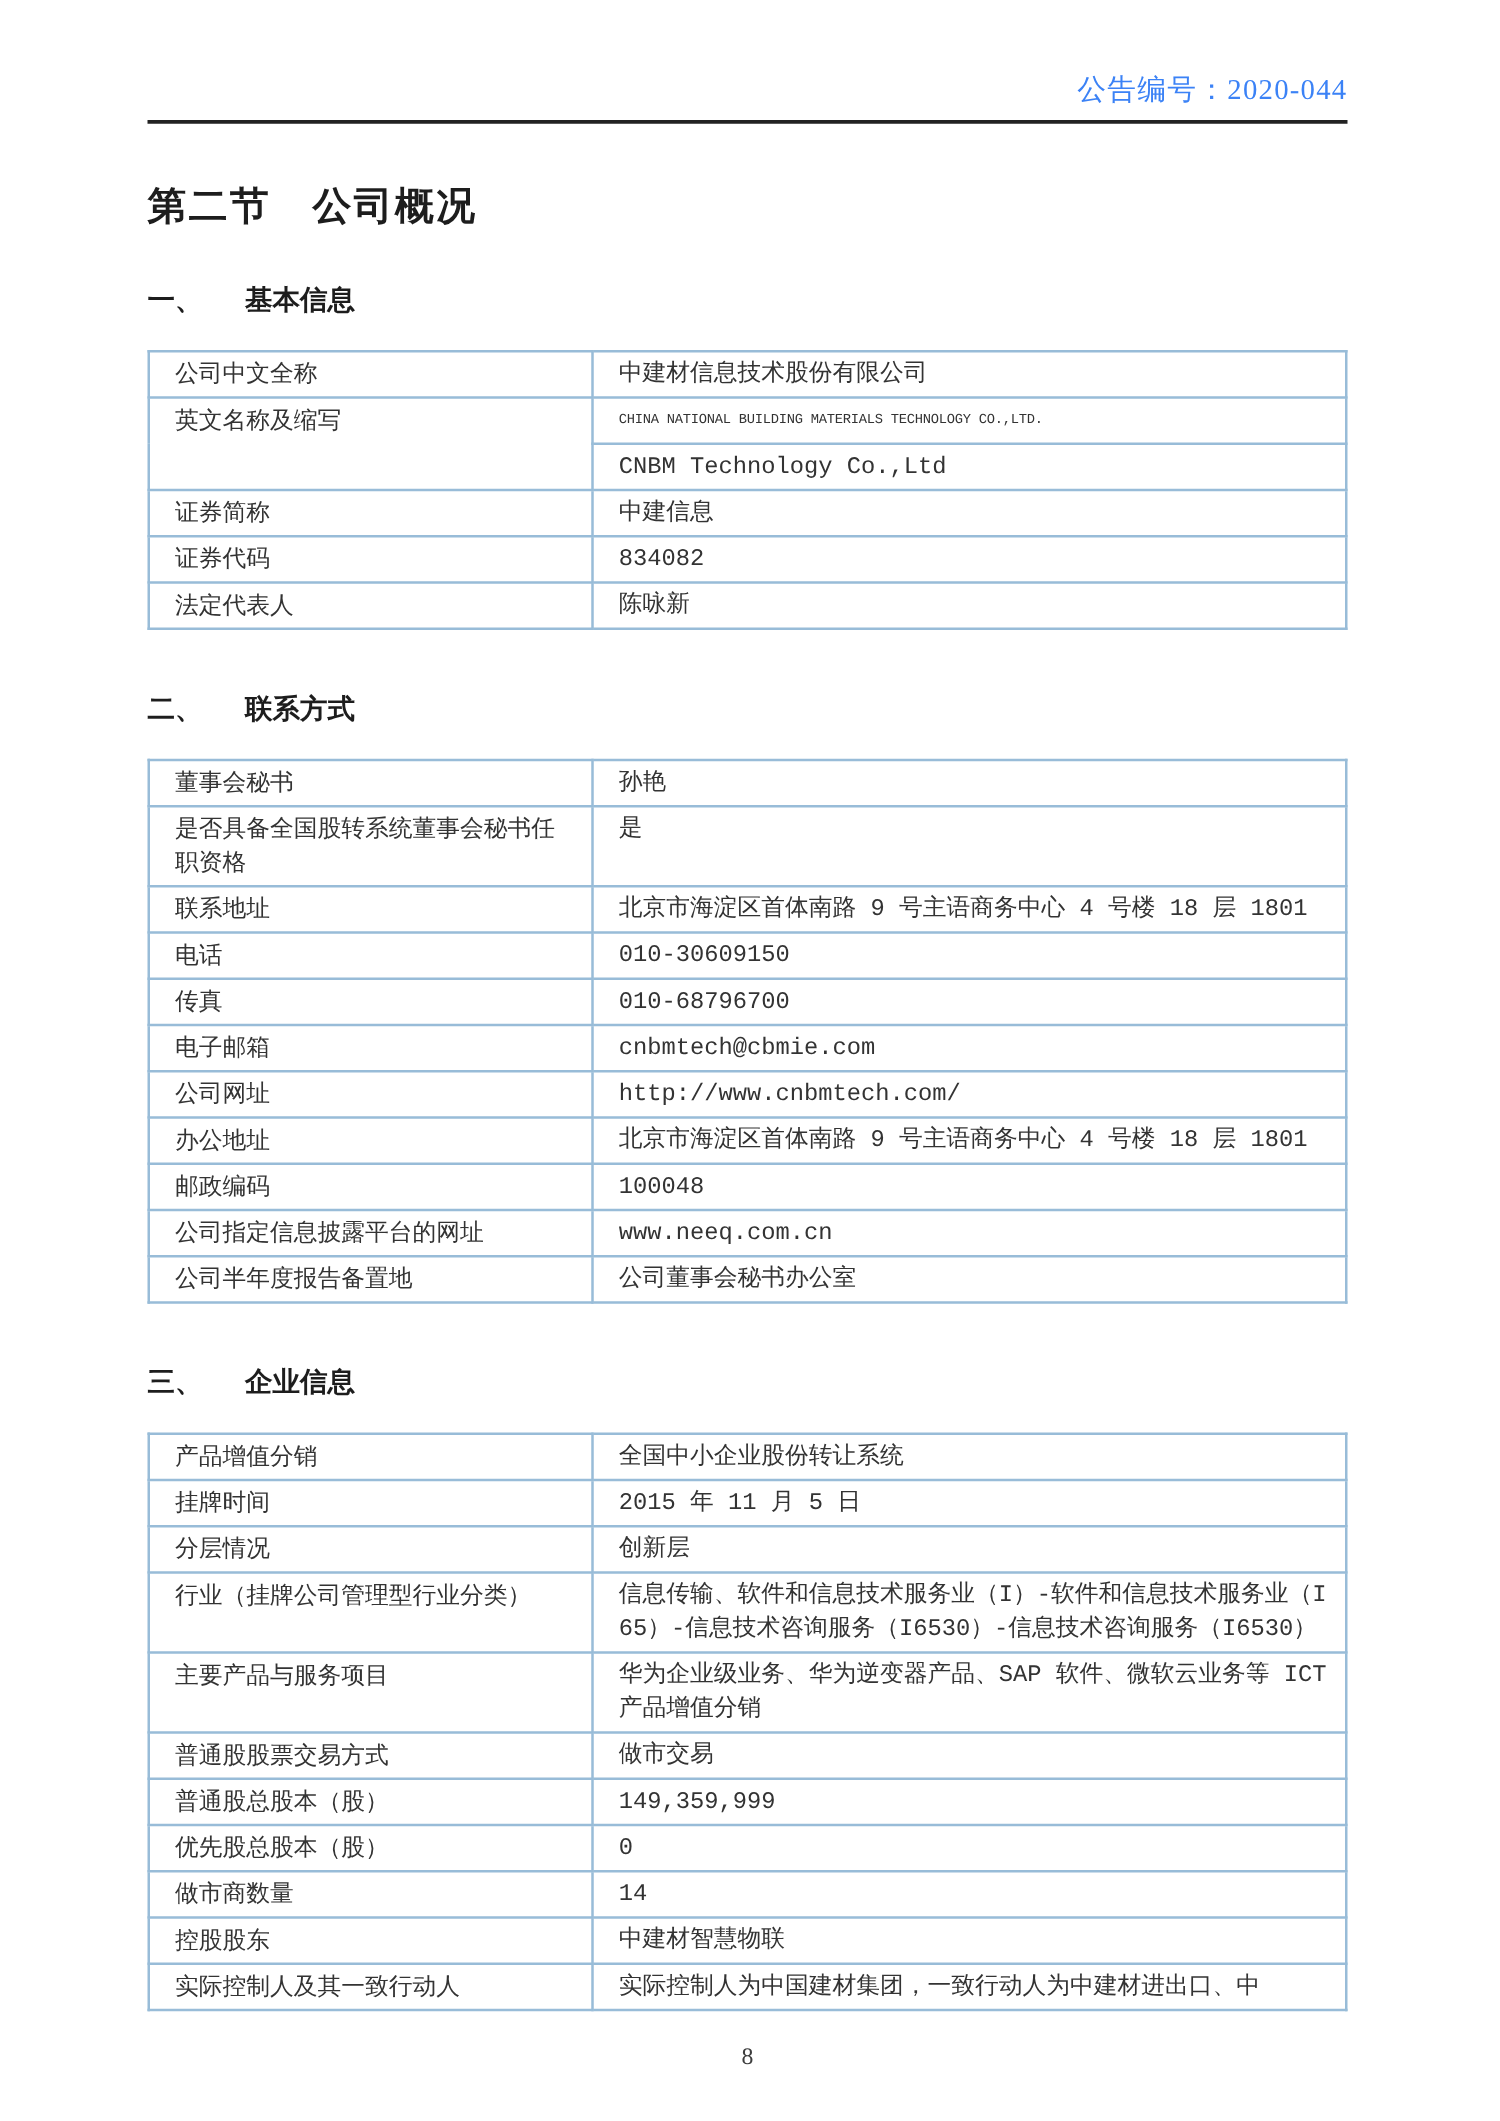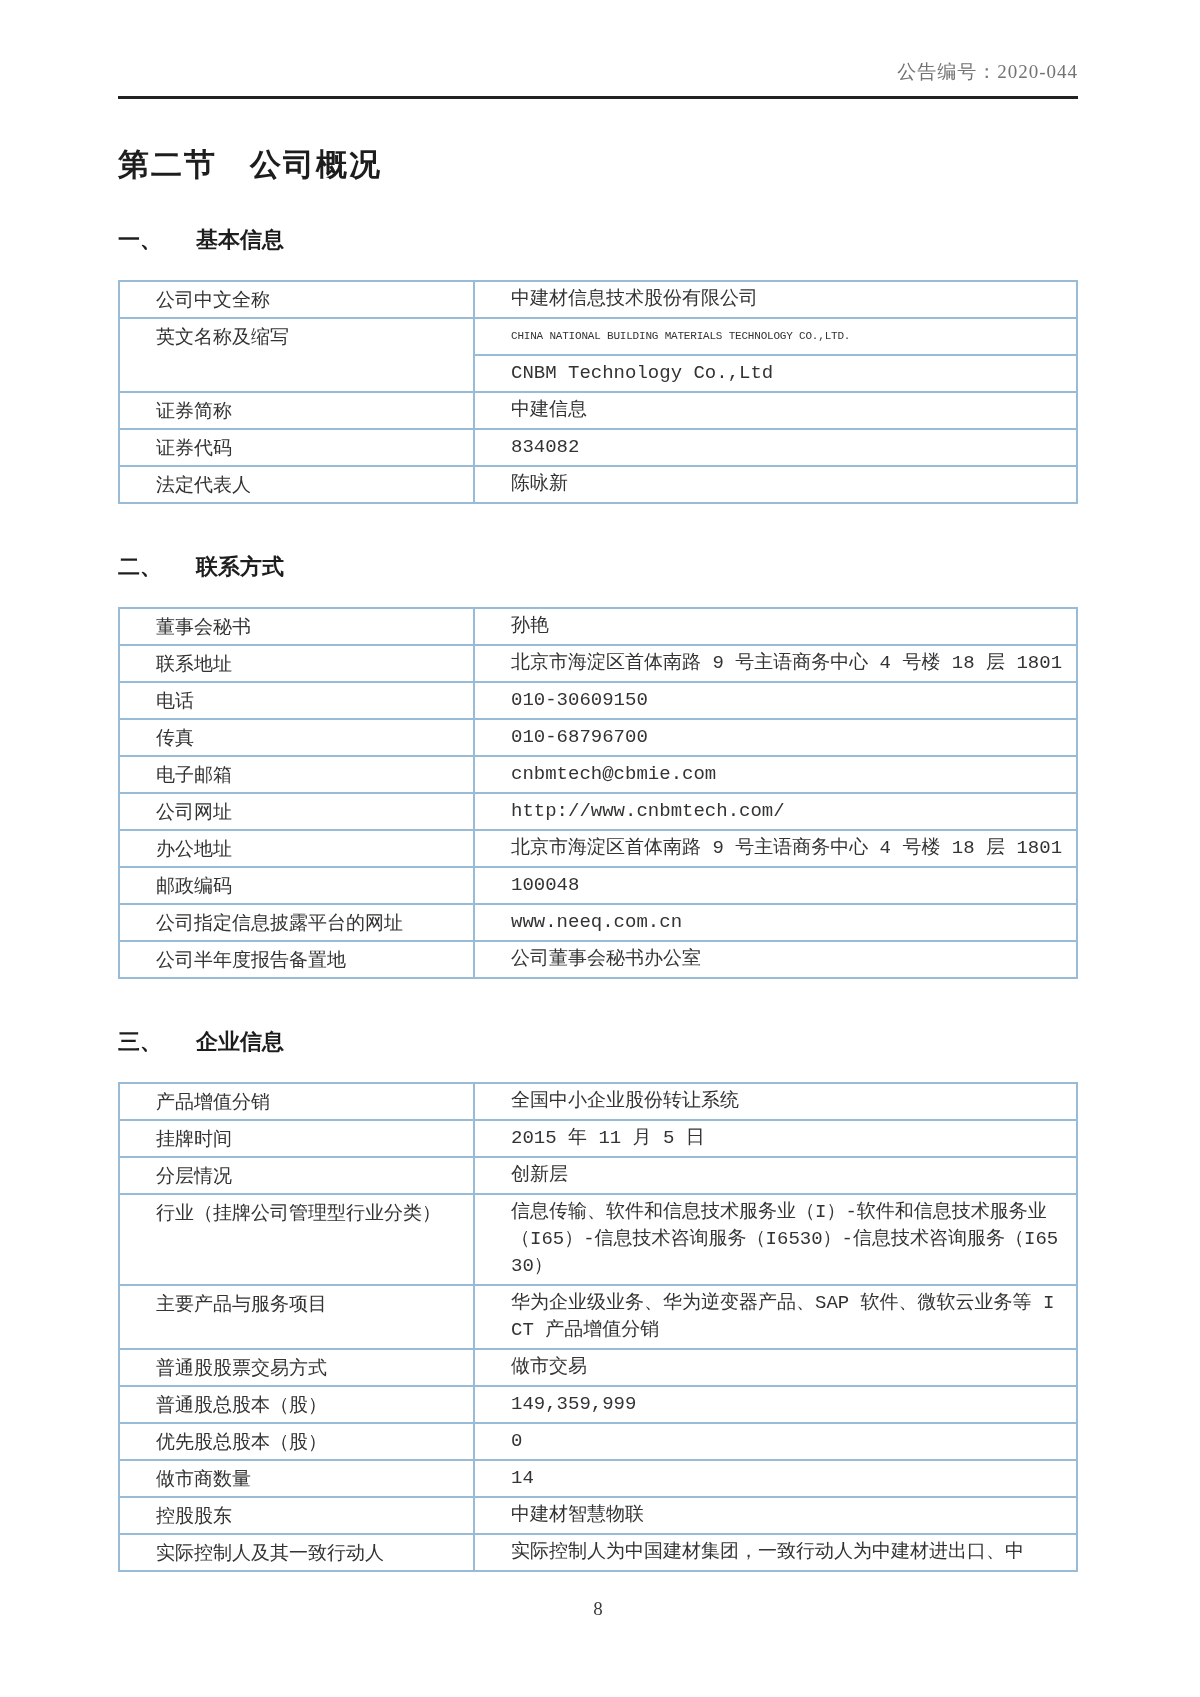--- a/index.html
+++ b/index.html
@@ -12,23 +12,23 @@
     overflow: hidden;
   }
   .page {
     box-sizing: border-box;
     width: 1200px;
     height: 1697px;
     padding: 60px 122px 0 118px;
   }
   .doc-header {
     text-align: right;
-    font-size: 19px;
+    font-size: 23px;
     line-height: 24px;
-    color: #737373;
+    color: #3b82f6;
     letter-spacing: 1px;
   }
   .rule {
     border-bottom: 3px solid #222222;
     margin-top: 12px;
   }
   .title {
     margin: 46px 0 0 0;
     text-align: left;
     font-family: Liberation Serif, serif;
@@ -53,21 +53,21 @@
     width: 100%;
     margin-top: 26px;
     border-collapse: collapse;
     table-layout: fixed;
   }
   table.info td {
     border: 2px solid #98bcd8;
     font-size: 19px;
     line-height: 27px;
     height: 27px;
-    padding: 4px 12px 4px 36px;
+    padding: 4px 12px 4px 20px;
     vertical-align: top;
     word-break: break-all;
     color: #333333;
     margin-left: 19px;
   }
   td.lbl {
     vertical-align: middle;
     padding-right: 42px;
   }
   td.val {
@@ -138,20 +138,24 @@
     <colgroup>
         <col style="width:355px">
         <col>
       </colgroup>
     <tbody>
       <tr>
         <td class="lbl">董事会秘书</td>
         <td class="val">孙艳</td>
       </tr>
       <tr>
+        <td class="lbl">是否具备全国股转系统董事会秘书任职资格</td>
+        <td class="val">是</td>
+      </tr>
+      <tr>
         <td class="lbl">联系地址</td>
         <td class="val">北京市海淀区首体南路 9 号主语商务中心 4 号楼 18 层 1801</td>
       </tr>
       <tr>
         <td class="lbl">电话</td>
         <td class="val">010-30609150</td>
       </tr>
       <tr>
         <td class="lbl">传真</td>
         <td class="val">010-68796700</td>

